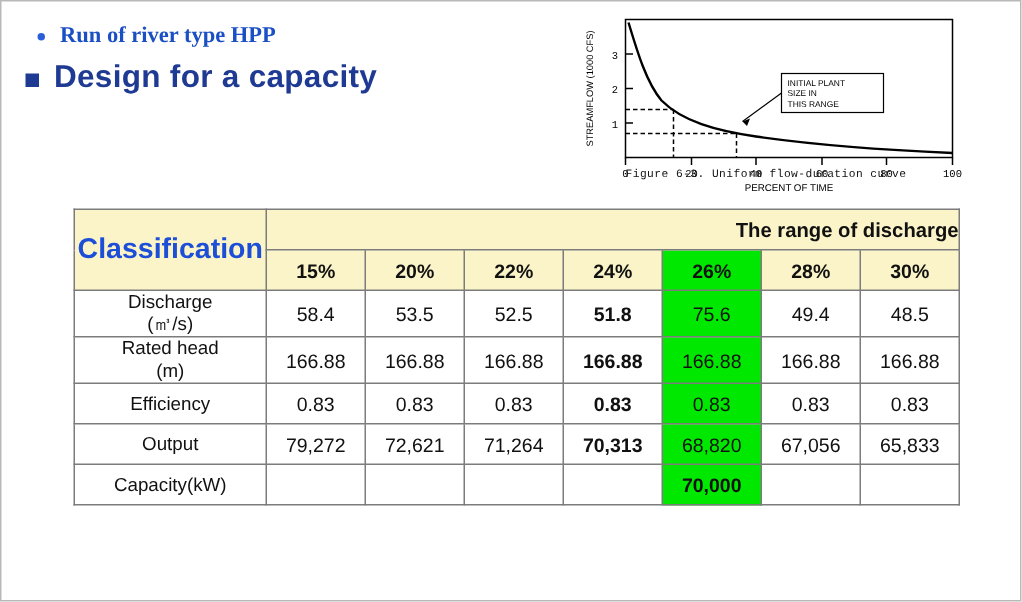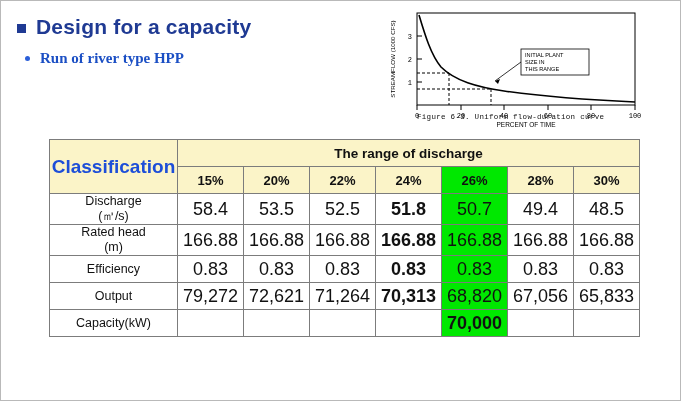--- a/index.html
+++ b/index.html
@@ -98,38 +98,39 @@
     top: 138px;
     width: 590px;
   }
   table {
     border-collapse: collapse;
     width: 590px;
     table-layout: fixed;
   }
   td, th {
     border: 1px solid #7c7c7c;
-    font-size: 18px;
+    font-size: 13px;
     color: #111111;
     text-align: center;
     vertical-align: middle;
     padding: 0;
     height: 26px;
     font-weight: normal;
   }
   .cls-cell {
     background: #fbf4c8;
     font-weight: bold;
     font-size: 19px;
     color: #1d4ed8;
   }
   .range-title {
     background: #fbf4c8;
     font-weight: bold;
     font-size: 13.5px;
+    text-align: right;
   }
   .pct {
     background: #fbf4c8;
     font-weight: bold;
     font-size: 13px;
     margin-top: 13px;
   }
   .pct.highlight {
     background: #00e800;
     color: #111;
@@ -146,27 +147,27 @@
   .cell.green.bold { font-weight: bold; margin-top: 36px; }
   .cell.blank { background: #ffffff; }
   .tall { height: 22px; }
 </style>
 </head>
 <body>
 
 <div class="slide">
 
   <div class="bullets">
+    <div class="b-row sub-row">
+      <span class="dot-marker"></span>
+      <span class="sub-text">Run of river type HPP</span>
+    </div>
     <div class="b-row title-row">
       <span class="sq-marker"></span>
       <span class="title-text">Design for a capacity</span>
-    </div>
-    <div class="b-row sub-row">
-      <span class="dot-marker"></span>
-      <span class="sub-text">Run of river type HPP</span>
     </div>
   </div>
 
   <div class="figure">
     <svg width="276" height="122" viewBox="0 0 276 122">
 
       <rect x="38" y="6" width="218" height="92" fill="#ffffff" stroke="#000000" stroke-width="1"></rect>
 
       <line x1="38" y1="75" x2="43" y2="75" stroke="#000" stroke-width="1"></line>
       <line x1="38" y1="52" x2="43" y2="52" stroke="#000" stroke-width="1"></line>
@@ -237,21 +238,21 @@
 
         <tr class="tall">
           <td class="rowlabel">
             <span>Discharge</span>
             <span class="l2">(㎥/s)</span>
           </td>
           <td class="cell">58.4</td>
           <td class="cell">53.5</td>
           <td class="cell">52.5</td>
           <td class="cell bold">51.8</td>
-          <td class="cell green">50.7</td>
+          <td class="cell green">75.6</td>
           <td class="cell">49.4</td>
           <td class="cell">48.5</td>
         </tr>
 
         <tr class="tall">
           <td class="rowlabel">
             <span>Rated head</span>
             <span class="l2">(m)</span>
           </td>
           <td class="cell">166.88</td>

